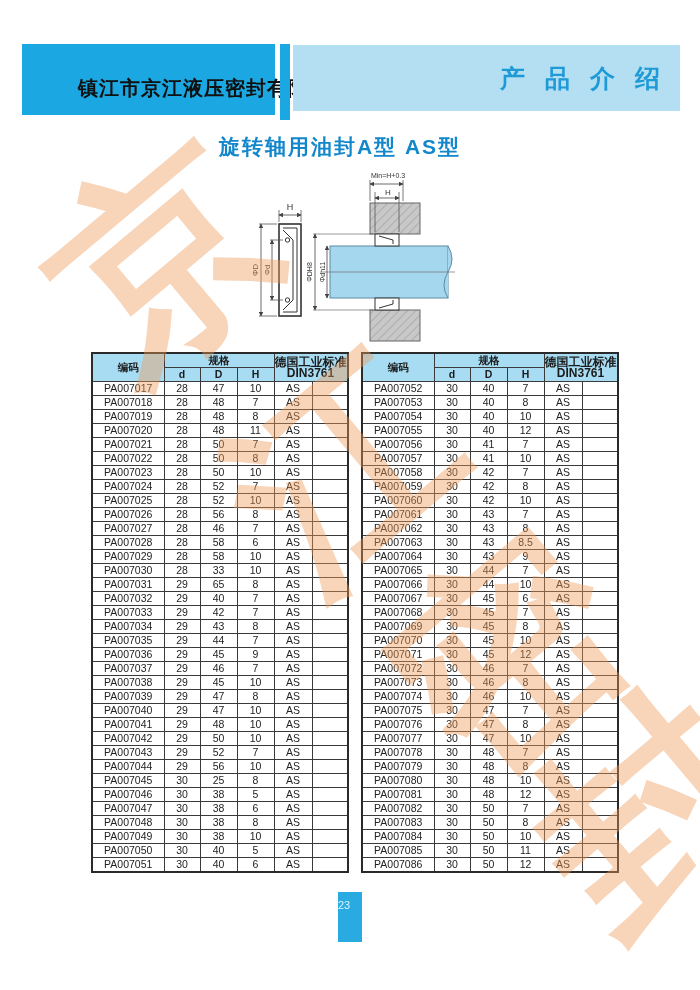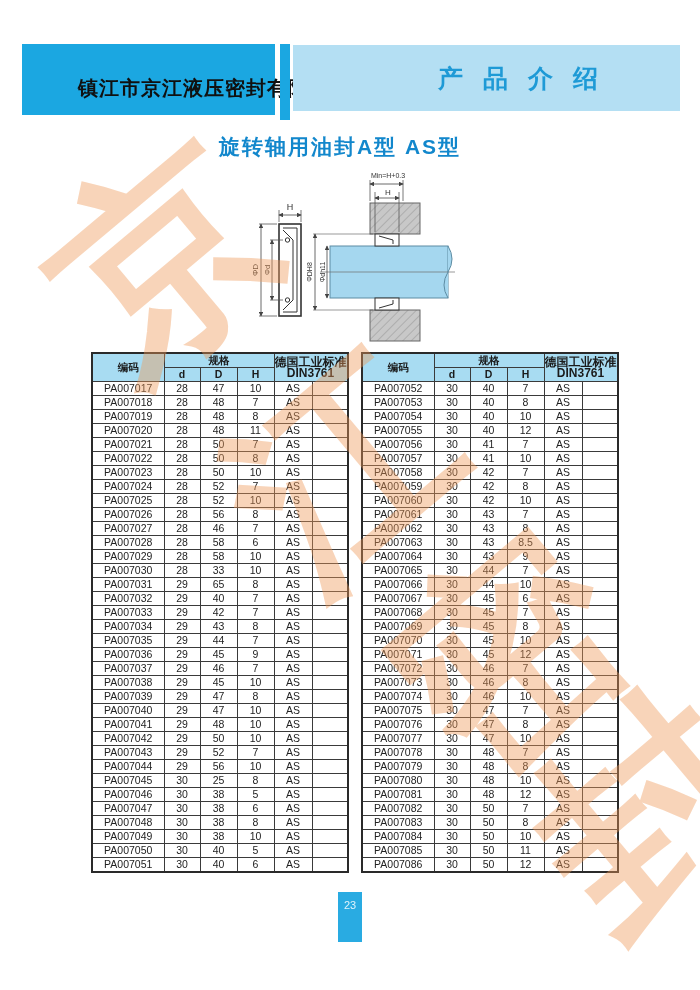--- a/index.html
+++ b/index.html
@@ -23,21 +23,21 @@
     letter-spacing:1px;white-space:nowrap;
   }
   .band-sep{
     position:absolute;left:280px;top:44px;width:10px;height:76px;
     background:#1BA7E1;
   }
   .band-light{
     position:absolute;left:293px;top:45px;width:387px;height:66px;
     background:#B4DFF3;
     display:flex;align-items:center;justify-content:flex-end;
-    padding-right:62px;box-sizing:border-box;
+    box-sizing:border-box;
   }
   .band-light .section{
     font-family:"Liberation Serif", serif;
     font-size:25px;font-weight:bold;color:#1E9AD6;
     letter-spacing:20px;white-space:nowrap;
   }
 
   
   .page-title{
     position:absolute;left:0;top:133px;width:680px;
@@ -76,21 +76,21 @@
     font-family:"DejaVu Serif", serif;
     font-size:215px;font-weight:bold;line-height:1;
     color:rgba(238,152,88,0.42);
     transform:rotate(-40deg);
   }
 
   
   .page-num{
     position:absolute;left:338px;top:892px;width:24px;height:50px;
     background:#29ABE2;color:#DFF3FC;
-    font-size:11px;text-align:center;
+    font-size:11px;
     padding-top:7px;box-sizing:border-box;
   }
 </style>
 </head>
 <body>
 
 <div class="page">
 
   <div class="band-dark">
     <span class="company">镇江市京江液压密封有限公司</span>

